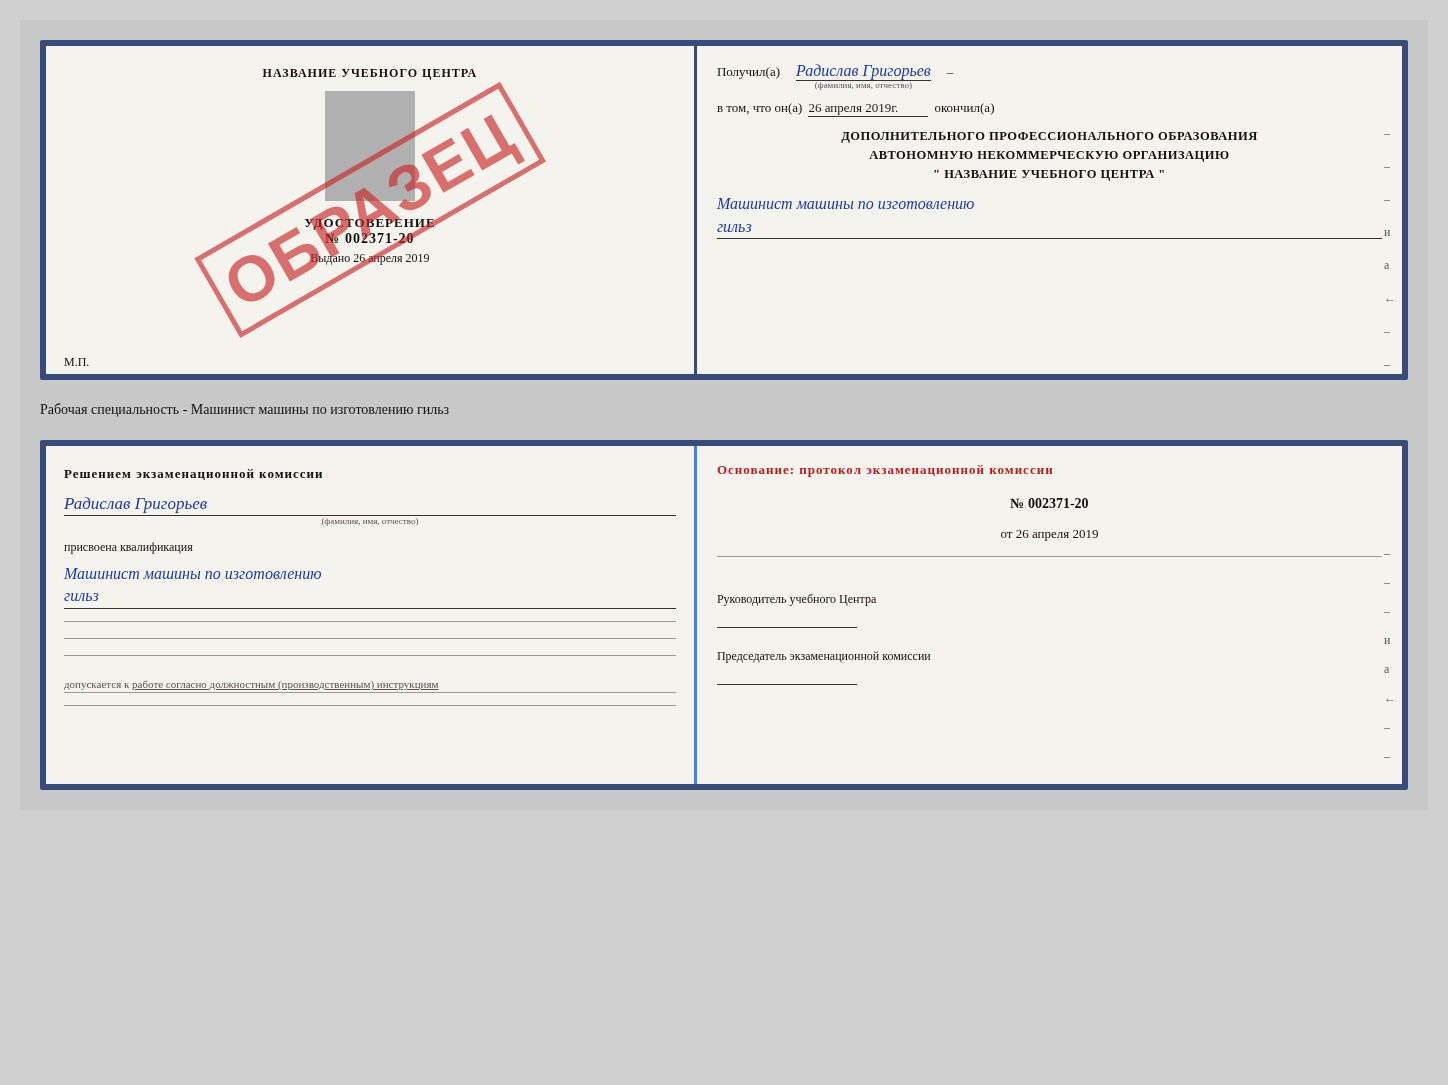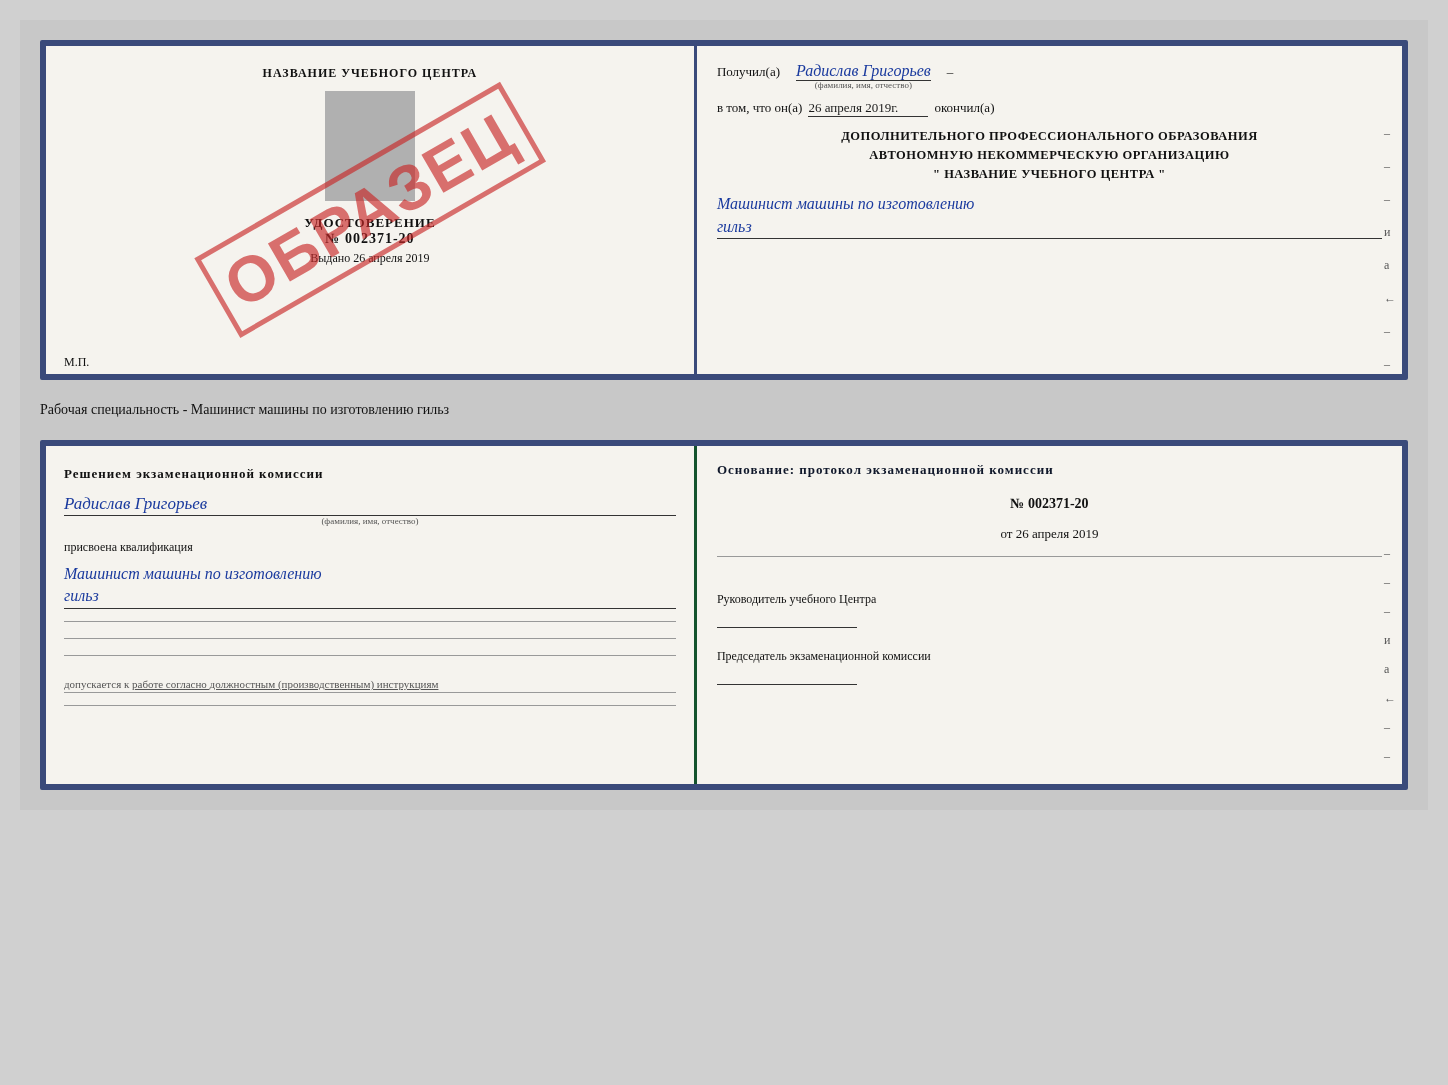--- a/index.html
+++ b/index.html
@@ -54,21 +54,21 @@
       background: #f5f3ee;
       border: 6px solid #3a4a7a;
       border-radius: 2px;
       min-height: 350px;
       position: relative;
       overflow: hidden;
     }
 
     .doc-bottom-left {
       width: 48%;
-      border-right: 3px solid #14532d;
+      border-right: 3px solid #3b82f6;
       padding: 20px 18px 14px 18px;
       display: flex;
       flex-direction: column;
       gap: 8px;
     }
 
     .doc-bottom-right {
       width: 52%;
       padding: 16px 20px 14px 20px;
       display: flex;
@@ -283,21 +283,21 @@
     .bottom-line {
       border-bottom: 1px solid #999;
       width: 100%;
       margin: 4px 0;
     }
 
     .basis-title {
       font-size: 13px;
       font-weight: bold;
       letter-spacing: 1px;
-      color: #0f172a;
+      color: #b91c1c;
       text-align: justify;
     }
 
     .basis-number {
       font-size: 14px;
       font-weight: bold;
       color: #111;
       text-align: center;
       margin-top: 8px;
     }

